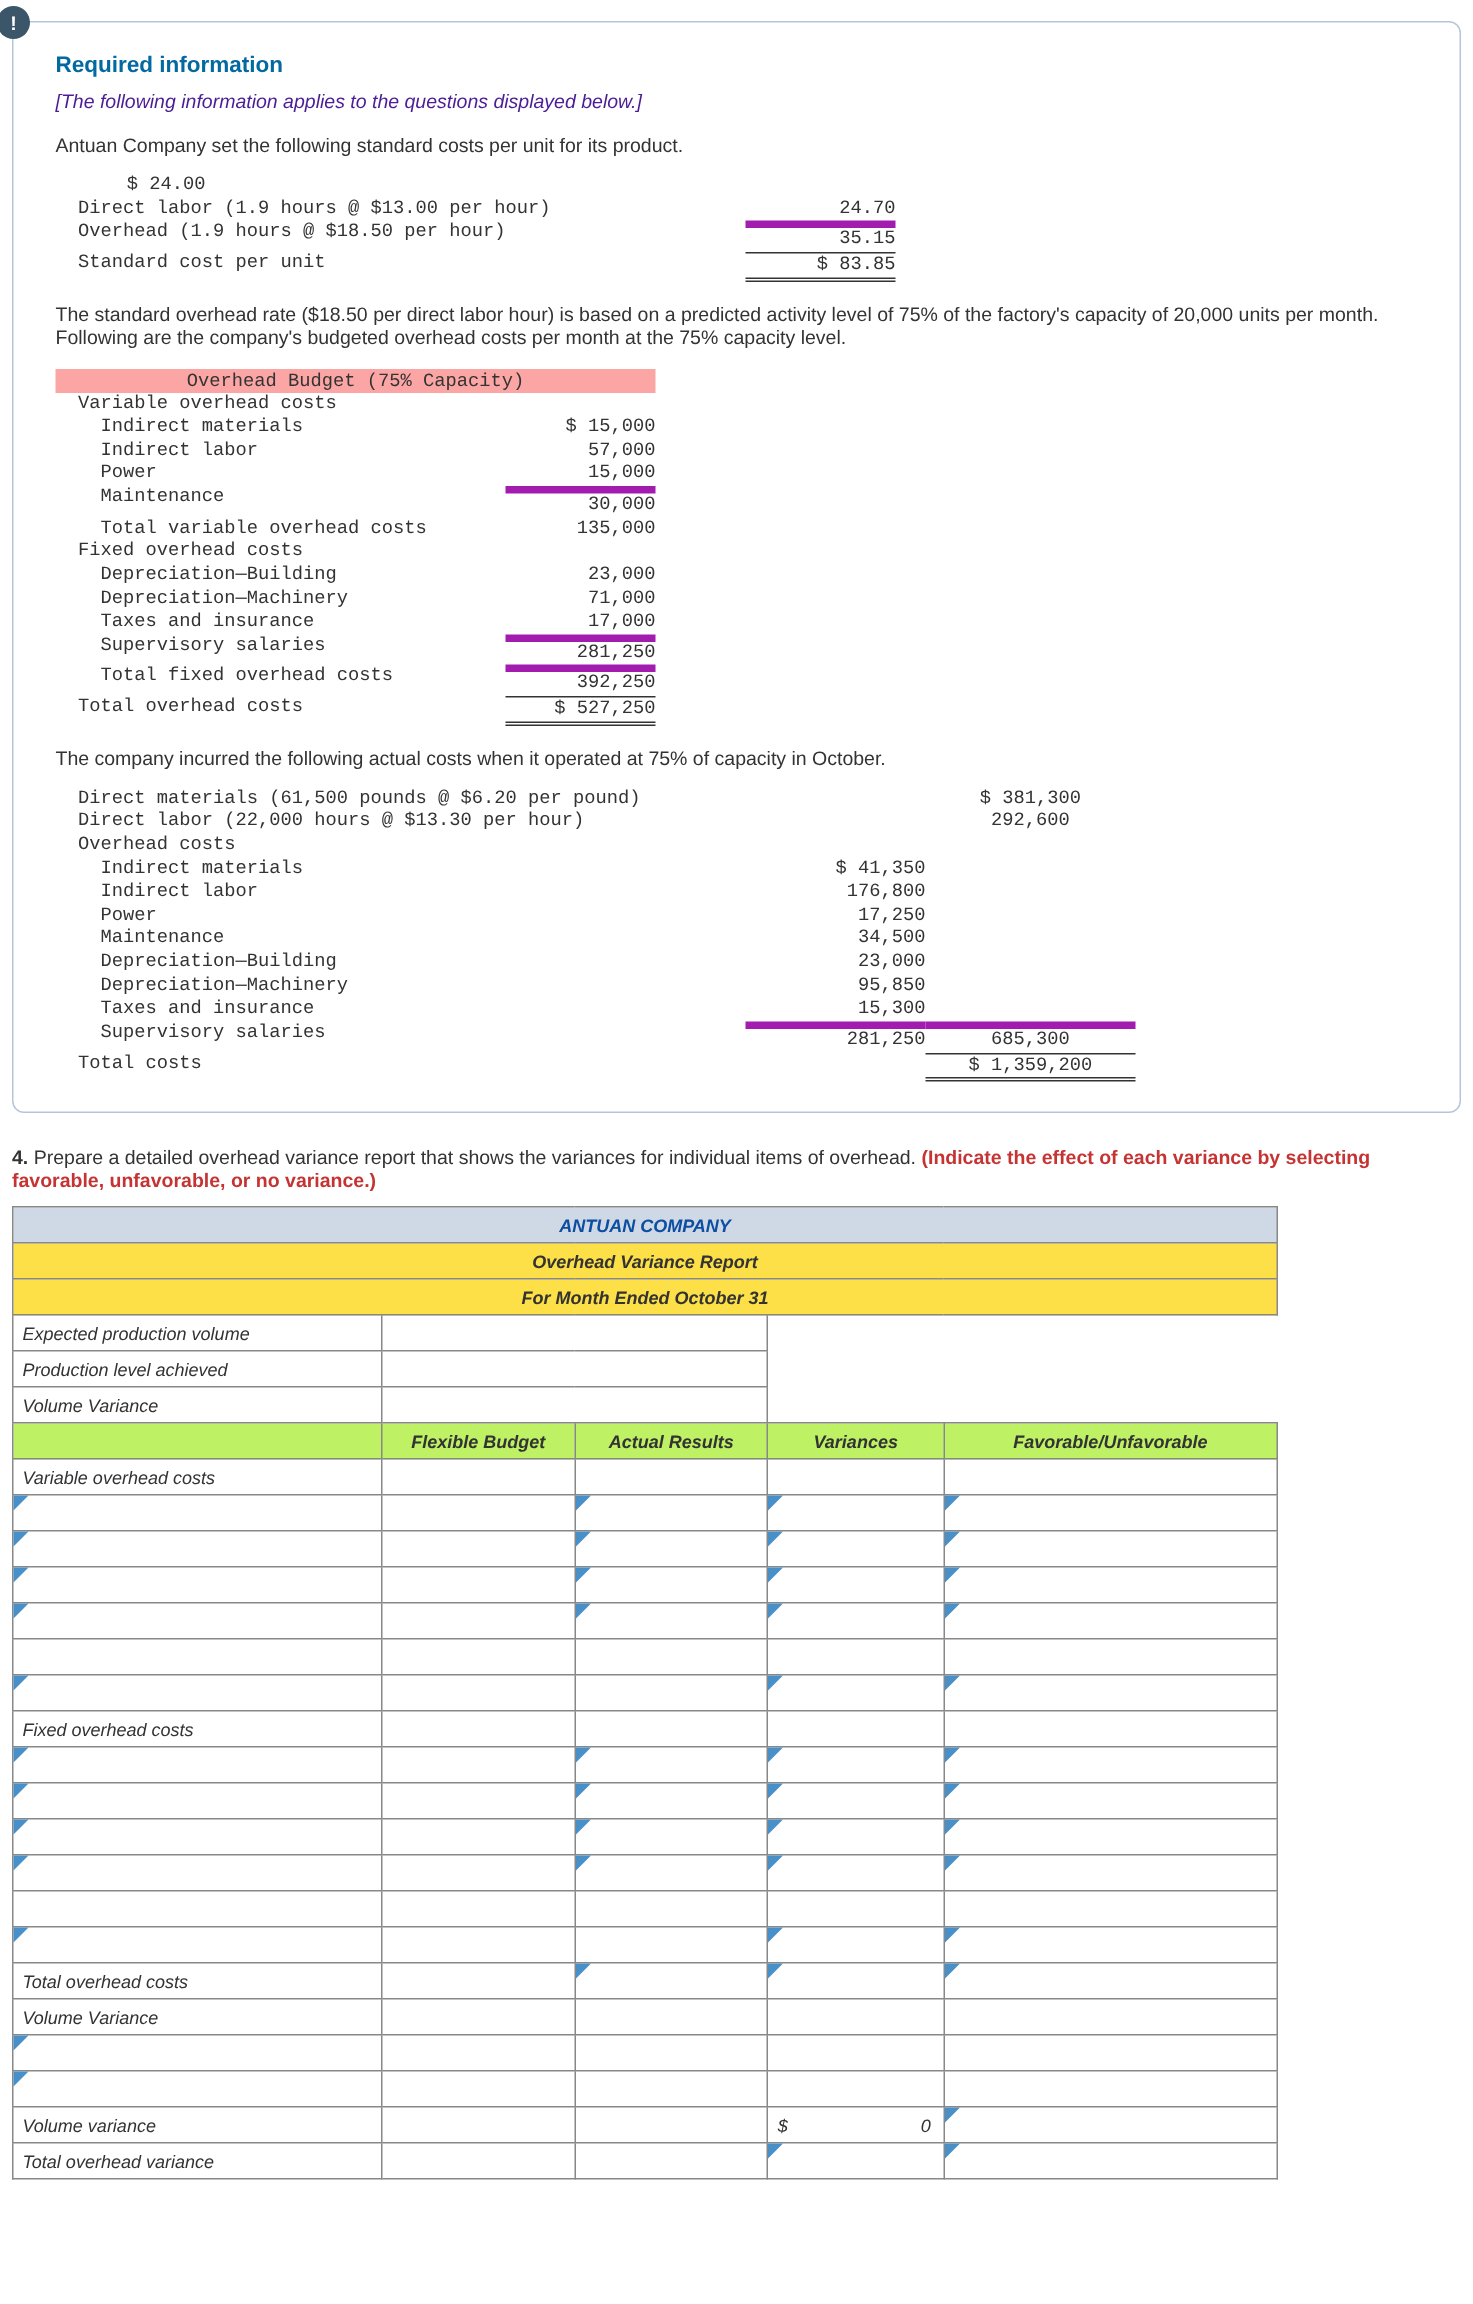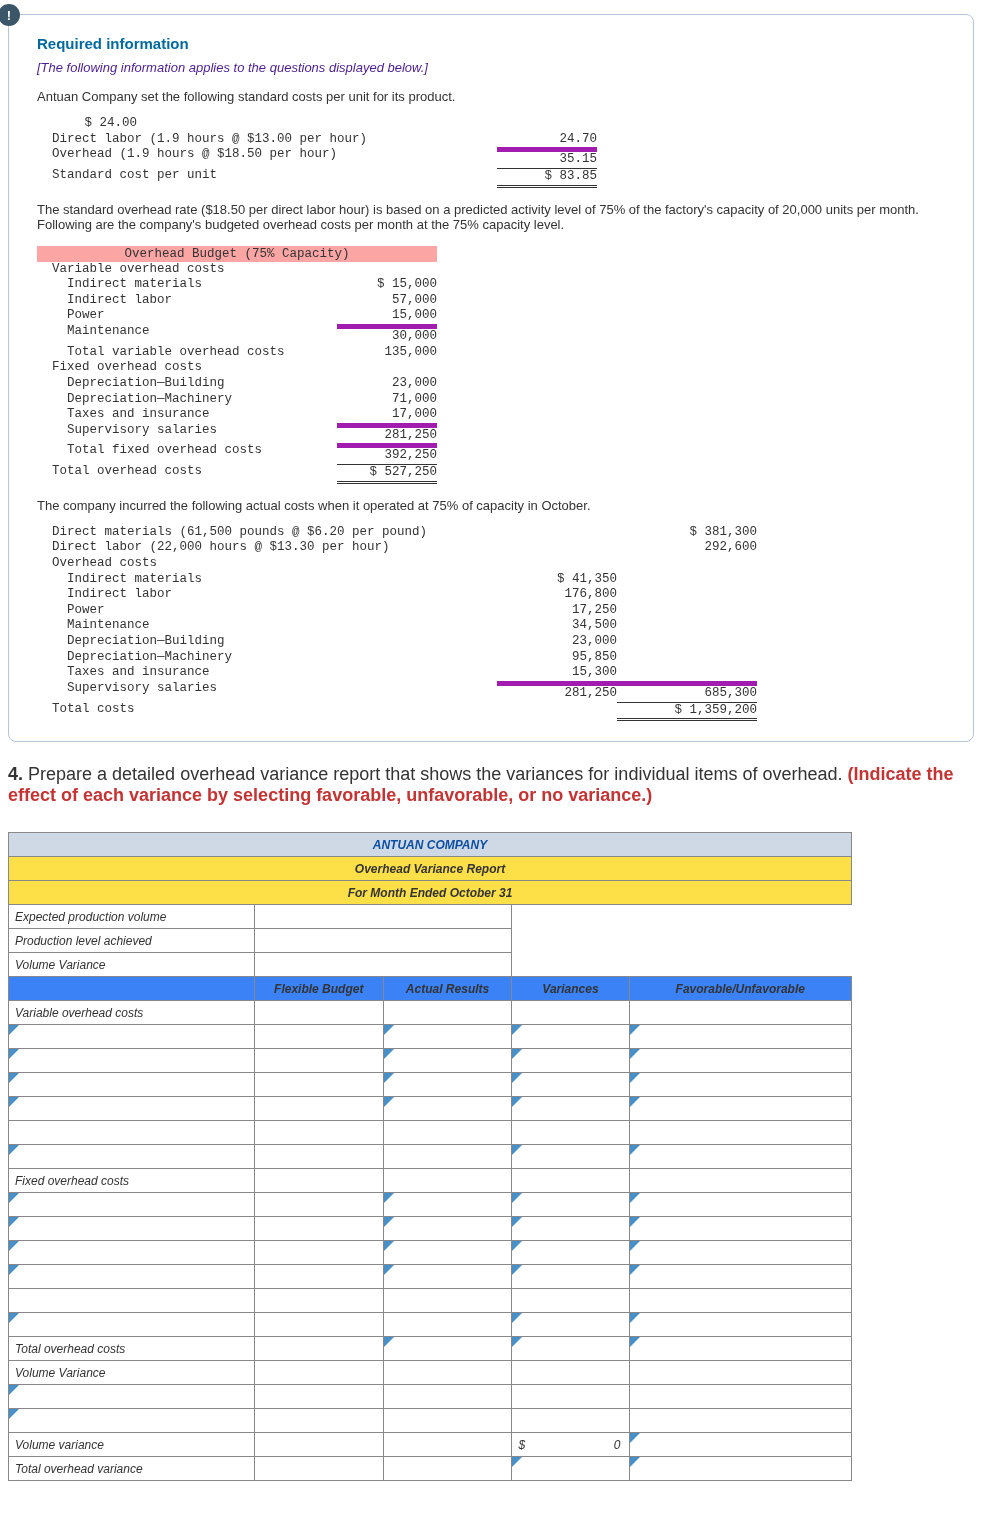--- a/index.html
+++ b/index.html
@@ -23,30 +23,30 @@
     border: 1px solid #b7c5d9; border-radius: 8px;
     padding: 20px 28px; margin: 6px 0 22px;
   }
   .req { color:#0369a1; font-weight:bold; font-size:15px; }
   .ital { font-style: italic; color:#4c1d95; margin: 8px 0 14px; }
   .mono { font-family: "Courier New", monospace; font-size: 12.5px; line-height: 1.25; }
   .row { display:flex; }
   .row .lbl { width: 460px; white-space: pre; }
   .row .val { width: 100px; text-align:right; white-space: pre; }
   .row .val2 { width: 120px; text-align:right; white-space: pre; }
-  .row .val3 { width: 140px; text-align:right; white-space: pre; }
+  .row .val3 { width: 140px; text-align:center; white-space: pre; }
   .hdrbar { background:#fca5a5; padding:1px 0; font-family:"Courier New",monospace; font-size:12.5px; text-align:center; width:400px;}
   .subline { border-top:5px solid #a21caf; }
   .dblline { border-top:1px solid #333; border-bottom: 3px double #333; }
-  .q { margin: 4px 0 26px; font-size:18px; color:#333; }
+  .q { margin: 4px 0 10px; font-size:13px; color:#333; }
   .q b { font-weight:bold; }
   .q .red { color:#c53333; font-weight:bold; }
   table.ovr { border-collapse: collapse; width: 844px; font-style: italic; }
   table.ovr td, table.ovr th { border:1px solid #888; font-size:12px; padding:4px 6px; height:24px; }
-  table.ovr th { background:#3b82f6; font-weight:bold; text-align:center; }
+  table.ovr th { background:#bef264; font-weight:bold; text-align:center; }
   .titlecell { background:#cfd9e6; font-weight:bold; text-align:center; color:#0b4ea2; }
   .sub1 { background:#fde047; font-weight:bold; text-align:center; }
   .wide1 { width: 210px; }
   .wide2 { width: 110px; }
   .wide3 { width: 110px; }
   .wide4 { width: 100px; }
   .wide5 { width: 190px; }
   .tri-cell { position:relative; }
   .tri-cell::before {
     content:""; position:absolute; left:0; top:0;

